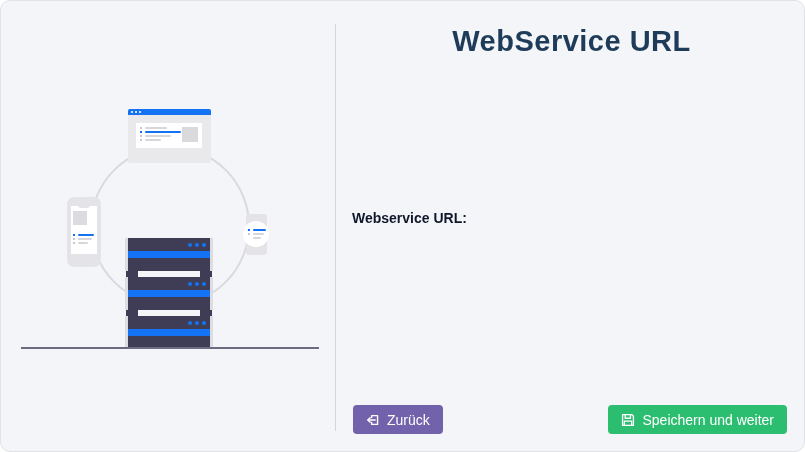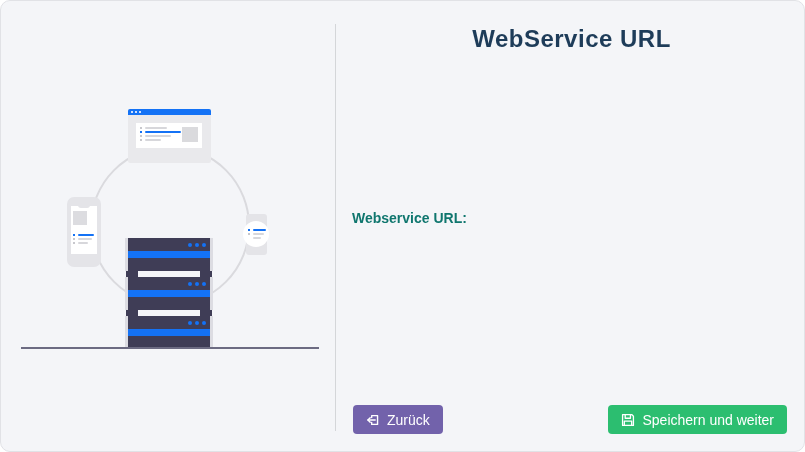--- a/index.html
+++ b/index.html
@@ -101,26 +101,26 @@
 
   .ground { position: absolute; left: 20px; top: 346px; width: 298px; height: 2px; background: #6c6b82; }
 
   
   .divider { position: absolute; left: 334px; top: 23px; width: 1px; height: 407px; background: #d4d6d9; }
 
   
   .right-panel { position: absolute; left: 336px; top: 0; width: 469px; height: 452px; }
   .page-title {
     position: absolute; left: 0; top: 24px; width: 100%;
-    text-align: center; font-size: 24px; font-weight: bold; letter-spacing: 0.5px;
+    text-align: center; font-size: 29px; font-weight: bold; letter-spacing: 0.5px;
     color: var(--title-color, #1e3c59);
   }
   .field-label {
     position: absolute; left: 15px; top: 209px;
-    font-size: 14px; font-weight: bold; color: #0f766e;
+    font-size: 14px; font-weight: bold; color: #0f172a;
   }
   .input-wrap { position: absolute; left: 15px; right: 19px; top: 230px; height: 29px; }
   .input-wrap input {
     width: 100%; height: 29px;
     border: 1px solid #cdd0d3; border-radius: 3px; background: #ffffff;
     padding: 0 28px 0 10px; font-size: 14px; color: #52565a;
     font-family: "Liberation Sans", sans-serif; outline: none;
   }
   .check {
     position: absolute; right: 11px; top: 50%; transform: translateY(-54%);

